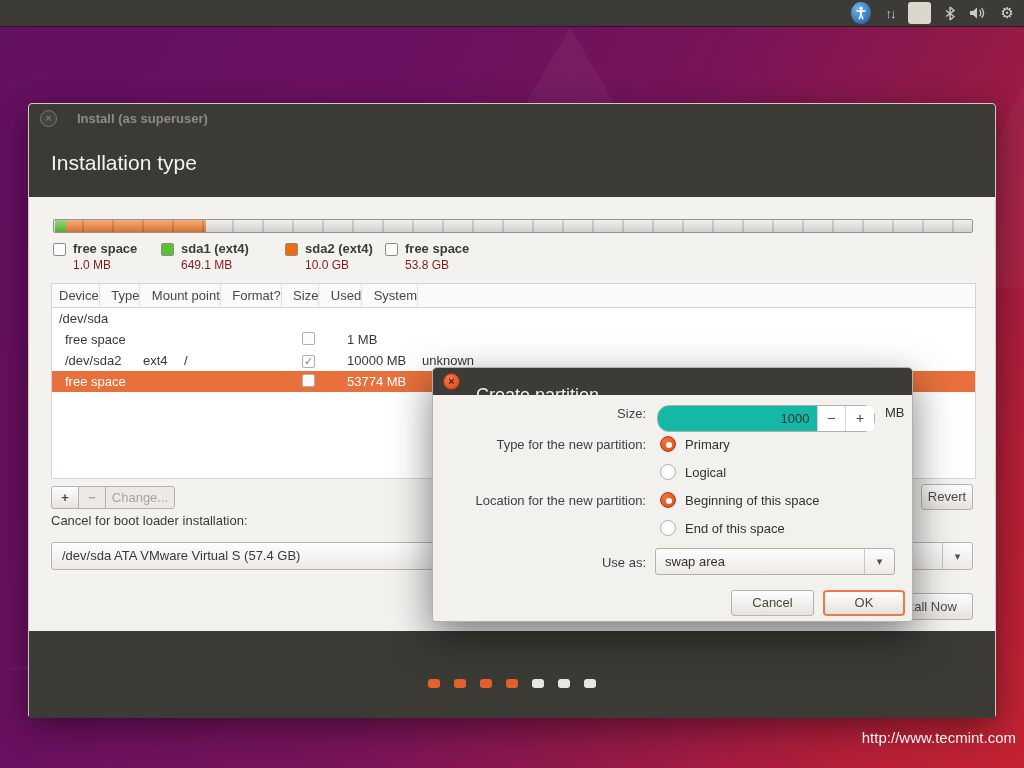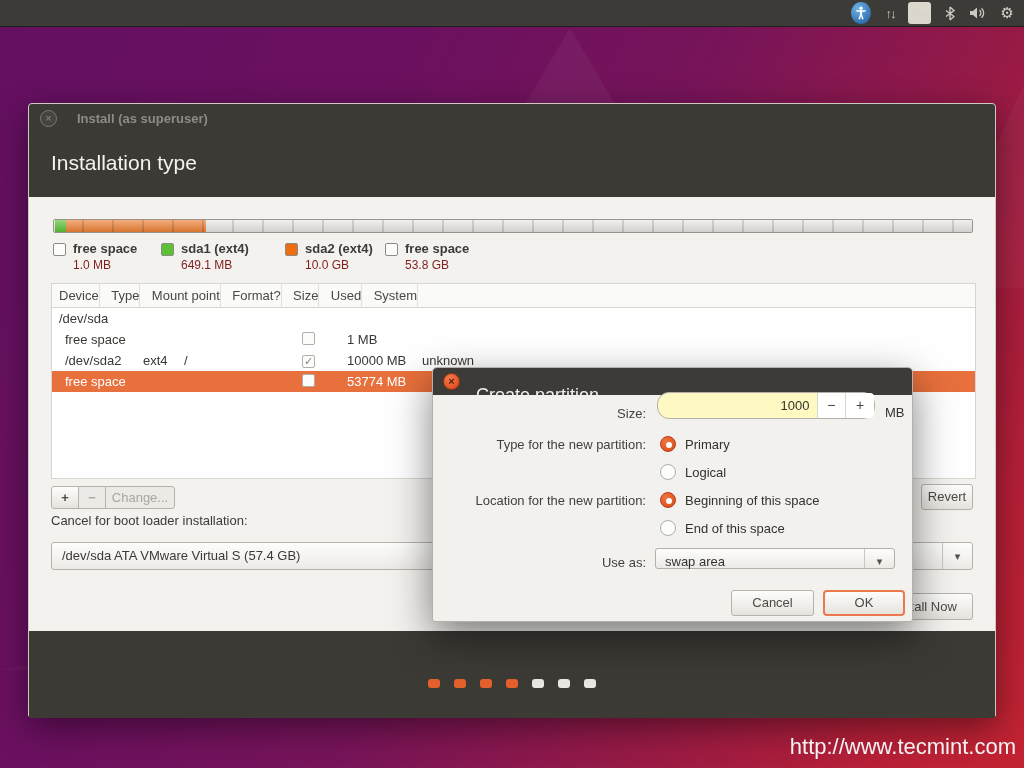--- a/index.html
+++ b/index.html
@@ -102,43 +102,43 @@
   
   .dialog { position:absolute; left:432px; top:367px; width:481px; height:255px; background:#f2f1ee;
             border:1px solid #b5b1aa; border-radius:5px 5px 3px 3px; box-shadow:0 14px 40px rgba(0,0,0,0.5); z-index:40; }
   .dlg-titlebar { position:absolute; left:0; top:0; width:100%; height:27px; background:#3c3b37; border-radius:4px 4px 0 0;
                   display:flex; align-items:center; }
   .dlg-close { width:17px; height:17px; border-radius:50%; margin-left:10px; background:radial-gradient(circle at 35% 30%,#f4794a,#d8431a);
                border:1px solid #9c3413; color:#55200b; font-size:11px; font-weight:bold; line-height:15px; text-align:center; }
   .dlg-title { color:#f1f0ed; font-size:18px; font-weight:normal; margin-left:16px;margin-top:28px; }
   .dlg-label { position:absolute; left:8px; width:205px; text-align:right; font-size:13px; color:#434140; }
 
-  .spin { position:absolute; left:224px; top:24px; width:218px; height:27px; background:#fef9c3; border:1px solid #b4b0a9;
+  .spin { position:absolute; left:224px; top:37px; width:218px; height:27px; background:#14b8a6; border:1px solid #b4b0a9;
           border-radius:12px; display:flex; }
   .spin .field { width:160px; height:100%; font-size:13px; color:#34322e; text-align:right; line-height:25px; padding-right:7px; }
   .spin .sbtn { width:29px; height:100%; border-left:1px solid #d9d6d1; text-align:center; line-height:25px;
                 font-size:14px; color:#47453f; background:#fff; }
   .spin .sbtn.last { border-radius:0 4px 4px 0; }
   .unit { position:absolute; left:452px; top:37px; font-size:13px; color:#34322e; }
 
   .radio-row { position:absolute; left:227px; height:18px; display:flex; align-items:center; gap:9px; }
   .radio { width:16px; height:16px; border-radius:50%; background:#fdfdfc; border:1px solid #b2aea7; position:relative; }
   .radio.on { background:radial-gradient(circle at 35% 30%,#f0743f,#d9491a); border:1px solid #b33c12; }
   .radio.on::after { content:""; position:absolute; left:5px; top:5px; width:6px; height:6px; border-radius:50%; background:#fff; }
   .radio-row .rlab { font-size:13px; color:#34322e; white-space:nowrap; }
 
-  .useas-combo { position:absolute; left:222px; top:180px; width:240px; height:21px; background:linear-gradient(#fdfdfc,#eceae6);
+  .useas-combo { position:absolute; left:222px; top:180px; width:240px; height:27px; background:linear-gradient(#fdfdfc,#eceae6);
                  border:1px solid #b4b0a9; border-radius:3px; font-size:13px; color:#34322e; line-height:25px; }
   .useas-combo .val { padding-left:9px; }
 
   .dlg-btn { position:absolute; top:222px; height:26px; line-height:24px; }
   .bcancel { left:298px; width:83px; }
   .bok { left:390px; width:82px; border:2px solid #ea7a4b; line-height:22px; border-radius:4px; }
 
-  .watermark { position:absolute; right:8px; bottom:8px; color:#f4f2f2; font-size:22px; z-index:60; }
+  .watermark { position:absolute; right:8px; bottom:22px; color:#f4f2f2; font-size:15px; z-index:60; }
 </style>
 </head>
 <body>
 
 <div class="facet facet1"></div>
 <div class="facet facet2"></div>
 <div class="facet facet3"></div>
 
 <div class="panel">
   <span class="picon a11y">

